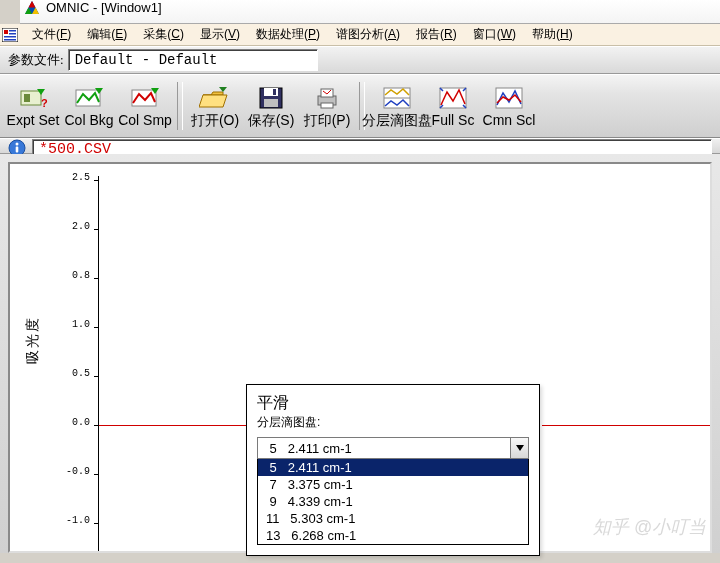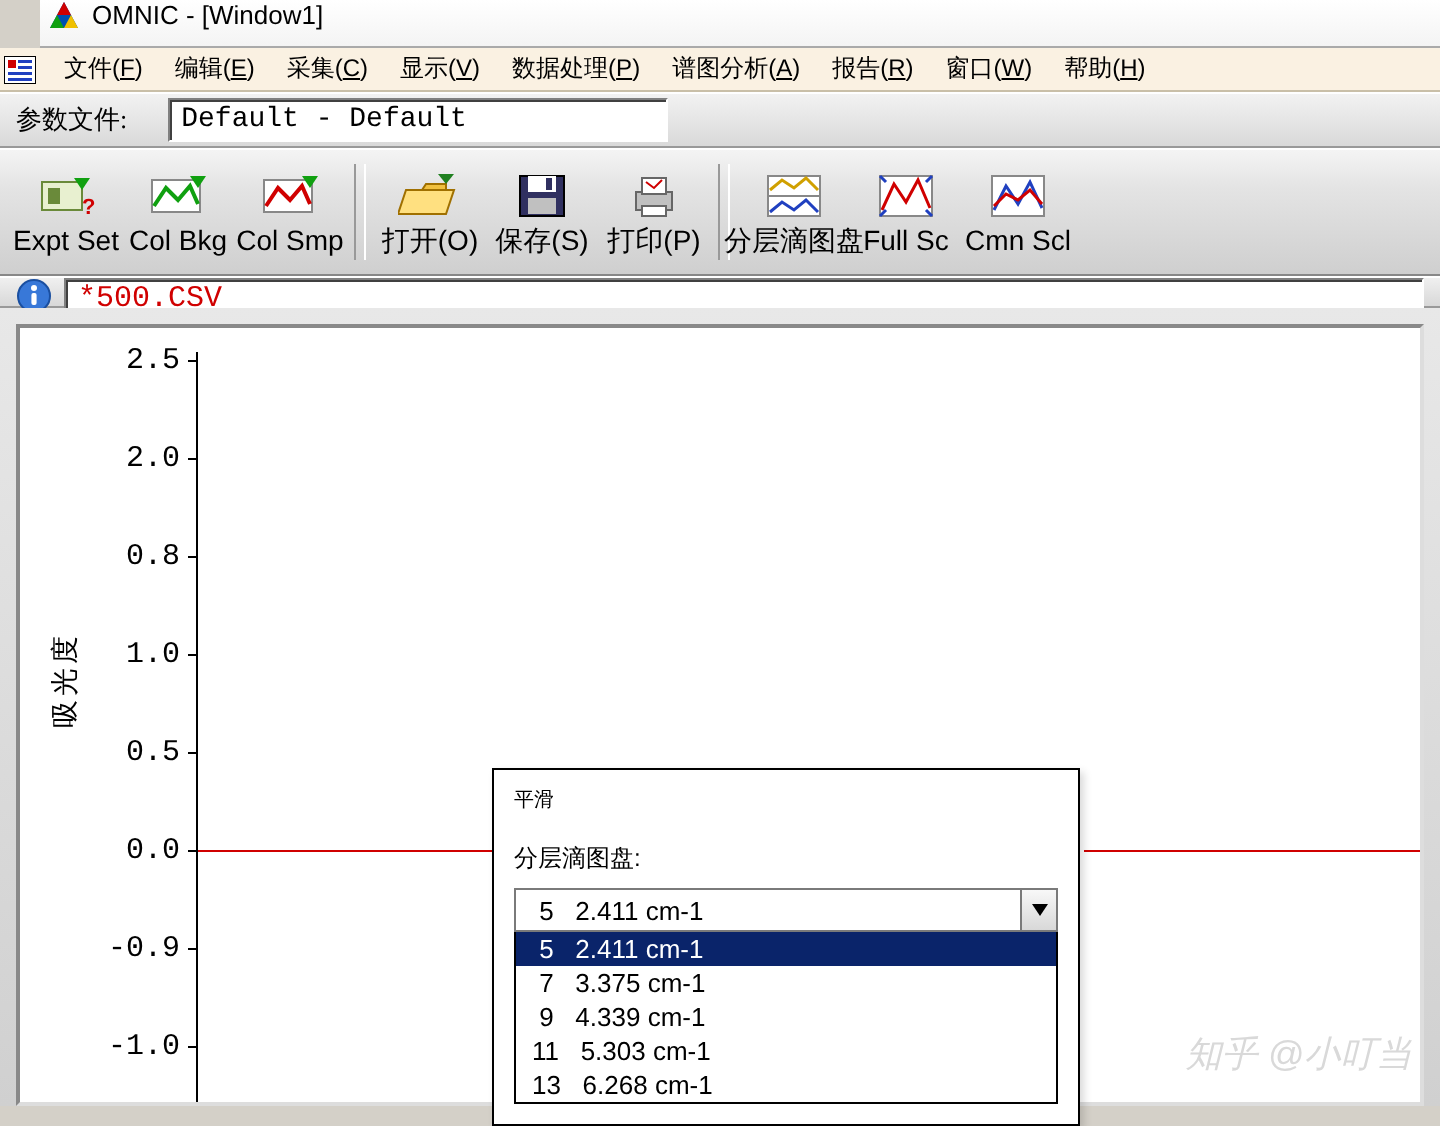--- a/index.html
+++ b/index.html
@@ -12,48 +12,48 @@
   .title-text { font-size:13px; }
 
   
   .menubar { height:22px; background:#faf1e2; display:flex; align-items:center; padding:0 2px; border-bottom:1px solid #c9bfa8; }
   .menubar-icon { width:16px; height:14px; margin-right:6px; }
   .menu-item { padding:2px 8px; cursor:default; }
   .menu-item u { text-decoration: underline; }
 
   
   .paramrow { height:28px; background:linear-gradient(#f2f2f2,#d9d9d9); display:flex; align-items:center; padding:0 8px; border-top:1px solid #fff; border-bottom:1px solid #999; }
-  .paramlabel { font-size:13px; margin-right:20px; font-family:"SimSun", serif; }
+  .paramlabel { font-size:13px; margin-right:4px; font-family:"SimSun", serif; }
   .paramfield { flex:0 0 250px; height:22px; background:#fff; border:1px solid #808080; border-right-color:#fff; border-bottom-color:#fff; box-shadow: inset 1px 1px 0 #404040; padding:2px 6px; font-family:"Courier New",monospace; font-size:14px; }
 
   
   .toolbar { height:64px; background:linear-gradient(#f4f4f4 0%,#e4e4e4 30%,#cfcfcf 100%); border-top:1px solid #fff; border-bottom:1px solid #888; display:flex; align-items:center; padding:4px 6px; gap:2px; }
   .tbbtn { width:54px; height:54px; display:flex; flex-direction:column; align-items:center; justify-content:center; gap:2px; border:1px solid transparent; cursor:default; }
   .tbicon { width:32px; height:26px; display:flex; align-items:center; justify-content:center; }
   .tblabel { font-size:14px; text-align:center; line-height:1; white-space:nowrap; }
   .tbsep { width:6px; height:48px; border-left:1px solid #999; border-right:1px solid #fff; margin:0 3px; }
 
   
   .filerow { height:16px; background:linear-gradient(#f0f0f0,#d8d8d8); display:flex; align-items:flex-start; padding:0 8px; border-top:1px solid #fff; border-bottom:1px solid #999; }
   .info-icon { width:18px; height:18px; margin-right:6px; }
   .filefield { flex:1; height:20px; background:#fff; border:1px solid #808080; border-right-color:#fff; border-bottom-color:#fff; box-shadow: inset 1px 1px 0 #404040; padding:1px 6px; font-family:"Courier New",monospace; font-size:15px; color:#d00000; }
 
   
   .chartwrap { position:relative; height:399px; background:linear-gradient(#e8e8e8,#d0d0d0); padding:6px; }
   .chartpanel { position:absolute; left:8px; right:8px; top:8px; bottom:0; background:#fff; border:2px inset #ddd; }
   .ylabel { position:absolute; left:14px; top:200px; transform:rotate(-90deg); transform-origin:left top; font-size:14px; font-family:"SimSun",serif; letter-spacing:2px; }
   .yaxis { position:absolute; left:88px; top:12px; bottom:0; width:1px; background:#000; }
   .ytick { position:absolute; left:84px; width:5px; height:1px; background:#000; }
-  .yticklabel { position:absolute; left:40px; width:40px; text-align:right; font-family:"Courier New",monospace; font-size:15px; }
+  .yticklabel { position:absolute; left:40px; width:40px; text-align:right; font-family:"Courier New",monospace; font-size:10px; }
   .trace { position:absolute; left:89px; right:0; height:1px; background:#d00000; }
 
   
   .dialog { position:absolute; left:246px; top:230px; width:294px; background:#fff; border:1px solid #000; box-shadow: 2px 2px 4px rgba(0,0,0,0.15); }
   .dlg-inner { padding:8px 10px 10px; }
-  .dlg-title { font-size:10px; margin-bottom:14px; }
+  .dlg-title { font-size:16px; }
   .dlg-sub { font-size:12px; margin-bottom:6px; }
   .combo { position:relative; height:22px; border:1px solid #7a7a7a; background:#fff; display:flex; align-items:center; font-family:"Courier New",monospace; font-size:13px; }
   .combo-text { flex:1; padding:0 8px; white-space:pre; }
   .combo-btn { width:18px; height:100%; background:linear-gradient(#f8f8f8,#d8d8d8); border-left:1px solid #7a7a7a; display:flex; align-items:center; justify-content:center; }
   .listbox { border:1px solid #000; border-top:none; max-height:220px; overflow:hidden; background:#fff; font-family:"Courier New",monospace; font-size:13px; }
   .listrow { padding:1px 8px; white-space:pre; }
   .listrow.selected { background:#0a246a; color:#fff; }
 
   .watermark { position:absolute; right:14px; bottom:14px; color:#d9d9d9; font-size:18px; font-style:italic; pointer-events:none; }
 </style>

